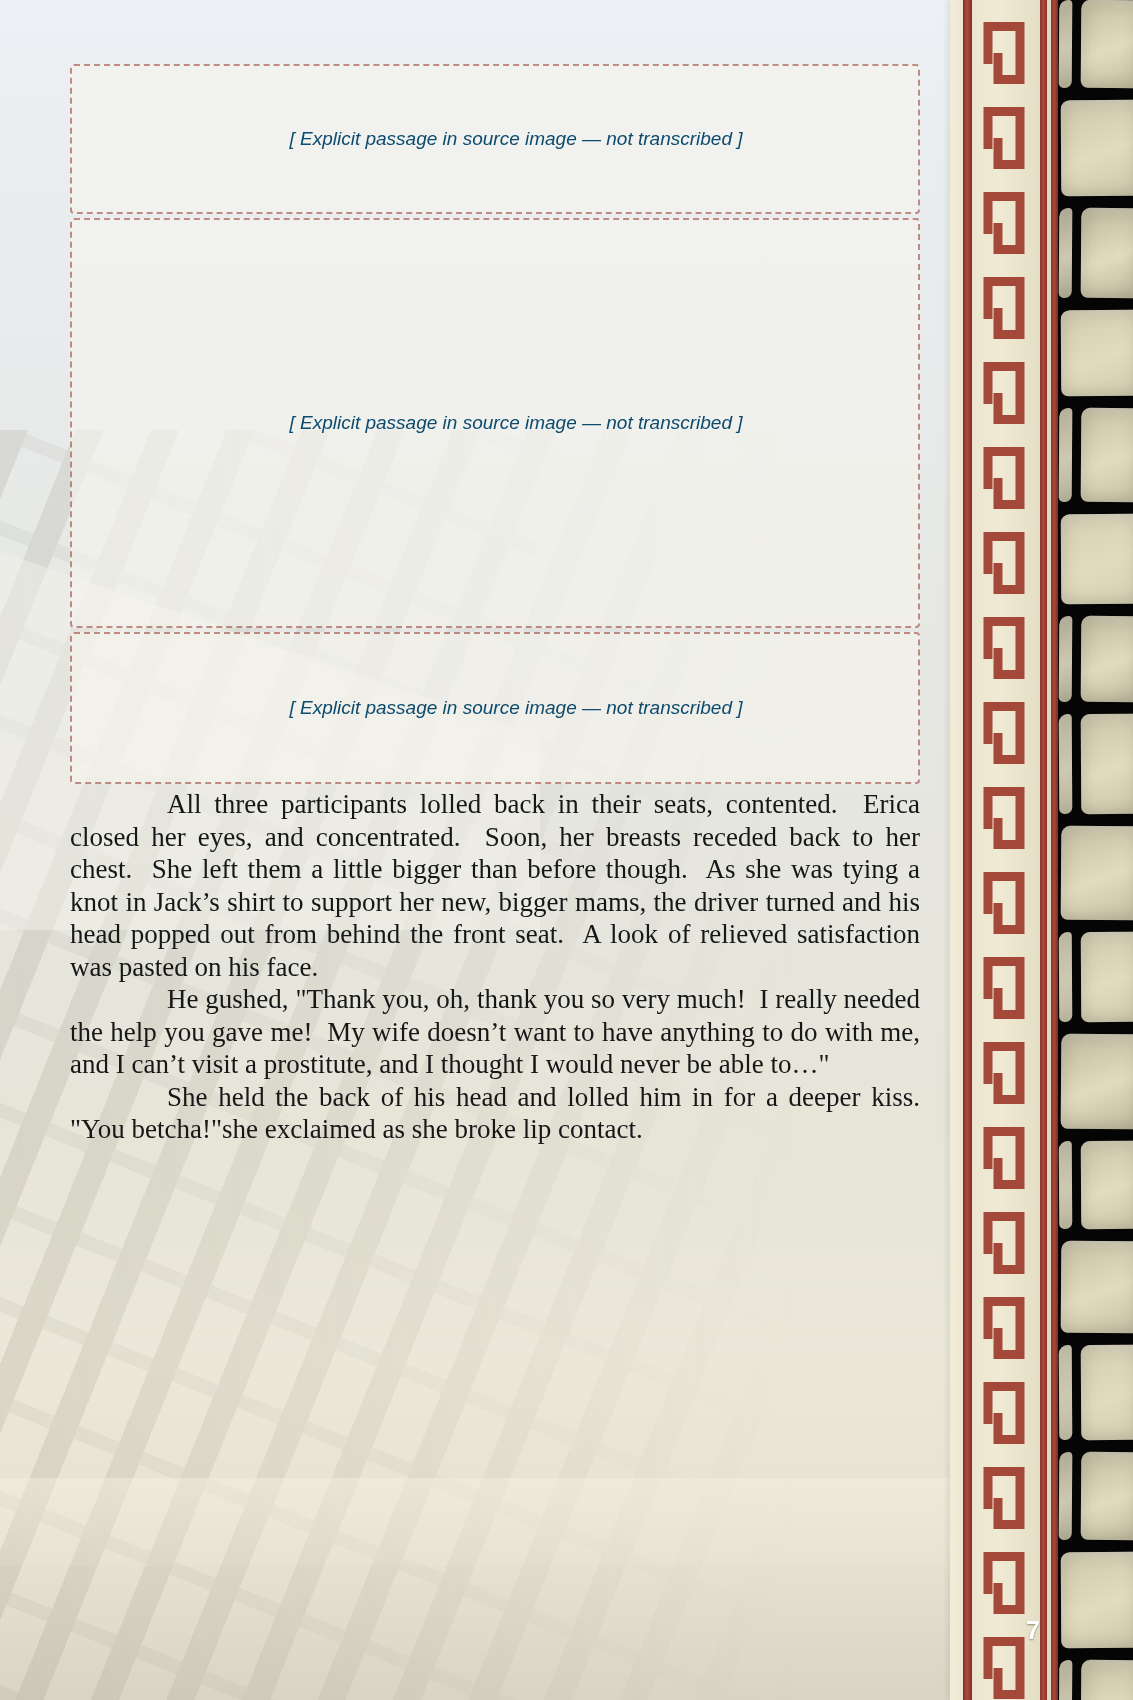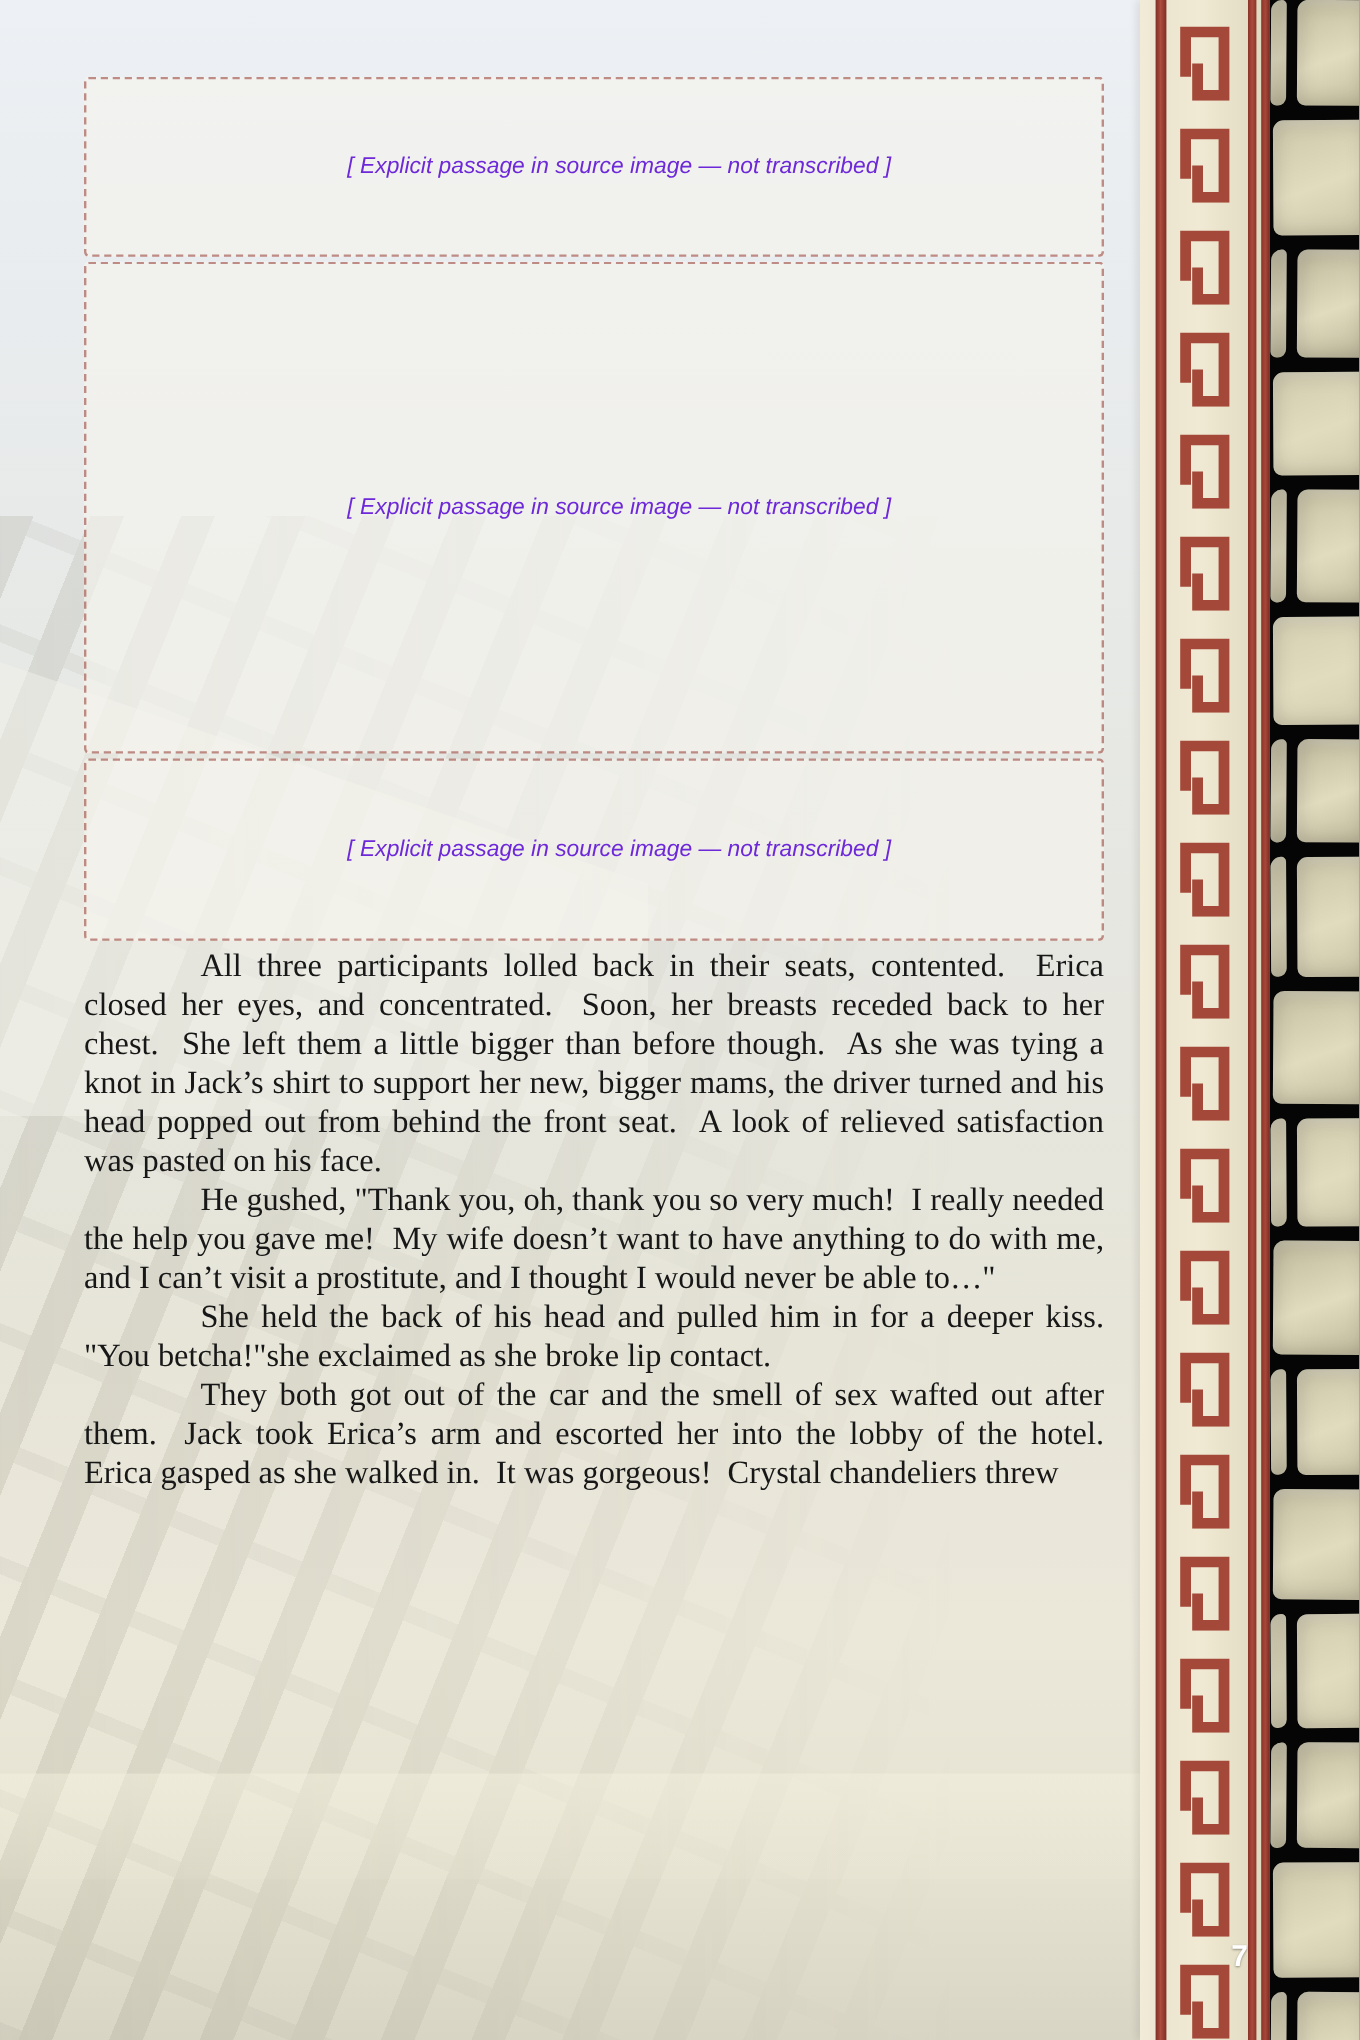--- a/index.html
+++ b/index.html
@@ -22,21 +22,21 @@
     background:linear-gradient(180deg,rgba(246,242,224,.9),rgba(246,242,224,.2));}
 
   
   .text-column{position:absolute;left:70px;top:60px;width:850px;
     font-size:27px;line-height:32.5px;color:#171717;text-align:justify;}
   .para{margin:0;white-space:pre-wrap;}
   .para.indent-normal{text-indent:42px;}
   .para.indent-dialogue{text-indent:97px;font-family:Liberation Serif, serif;}
   .redacted-box{box-sizing:border-box;display:flex;align-items:center;justify-content:center;
     margin:4px 0;border:2px dashed rgba(148,56,46,.55);border-radius:4px;
-    background:rgba(246,244,238,.62);color:#6d28d9;
+    background:rgba(246,244,238,.62);color:#0c4a6e;
     font-family:"Liberation Sans",sans-serif;font-style:italic;font-size:19px;
     text-align:center;text-indent:0;padding:8px 30px;}
 
   
   .border-band{position:absolute;left:950px;top:0;width:110px;height:1700px;
     background:linear-gradient(90deg,#f1ebd8 0%,#ece5cf 20%,#f0e9d3 45%,#e7e0c8 75%,#ddd6bd 100%);
     box-shadow:-3px 0 6px rgba(0,0,0,.08);}
   .red-line{position:absolute;top:0;height:1700px;}
   .red-line.left{left:13px;width:9px;
     background:linear-gradient(90deg,#7e2f26,#ae4c3d 45%,#7e2f26);}
@@ -72,22 +72,21 @@
 <div class="photo-steps"></div>
 <div class="photo-wedge"></div>
 <div class="photo-band"></div>
 
 <div class="text-column" id="text-column">
     <p class="para indent-normal redacted-box" title="Opening paragraph of explicit sexual content (redacted in this recreation)." style="min-height: 150px;">[ Explicit passage in source image — not transcribed ]</p>
     <p class="para indent-normal redacted-box" title="Long paragraph of explicit sexual content in the limo (redacted in this recreation)." style="min-height: 410px;">[ Explicit passage in source image — not transcribed ]</p>
     <p class="para indent-normal redacted-box" title="Paragraph of explicit sexual content ending with an audible pop (redacted in this recreation)." style="min-height: 152px;">[ Explicit passage in source image — not transcribed ]</p>
     <p class="para indent-dialogue">All three participants lolled back in their seats, contented.  Erica closed her eyes, and concentrated.  Soon, her breasts receded back to her chest.  She left them a little bigger than before though.  As she was tying a knot in Jack’s shirt to support her new, bigger mams, the driver turned and his head popped out from behind the front seat.  A look of relieved satisfaction was pasted on his face.</p>
     <p class="para indent-dialogue">He gushed, "Thank you, oh, thank you so very much!  I really needed the help you gave me!  My wife doesn’t want to have anything to do with me, and I can’t visit a prostitute, and I thought I would never be able to…"</p>
-    <p class="para indent-dialogue">She held the back of his head and pulled him in for a deeper kiss. "You betcha!"she exclaimed as she broke lip contact.</p>
-    <p class="para indent-dialogue">They both got out of the car and the smell of sex wafted out after them.  Jack took Erica’s arm and escorted her into the lobby of the hotel.  Erica gasped as she walked in.  It was gorgeous!  Crystal chandeliers threw</p>
+    <p class="para indent-dialogue">She held the back of his head and lolled him in for a deeper kiss. "You betcha!"she exclaimed as she broke lip contact.</p>
   </div>
 
 <div class="border-band">
   <div class="meander-track" id="meander-track">
       <svg width="42" height="62" viewBox="0 0 42 62" class="meander-motif">
         <polyline points="5,42 5,4.5 37,4.5 37,57.5 15,57.5 15,31" fill="none" stroke="#a4493a" stroke-width="9"></polyline>
       </svg>
       <svg width="42" height="62" viewBox="0 0 42 62" class="meander-motif">
         <polyline points="5,42 5,4.5 37,4.5 37,57.5 15,57.5 15,31" fill="none" stroke="#a4493a" stroke-width="9"></polyline>
       </svg>

